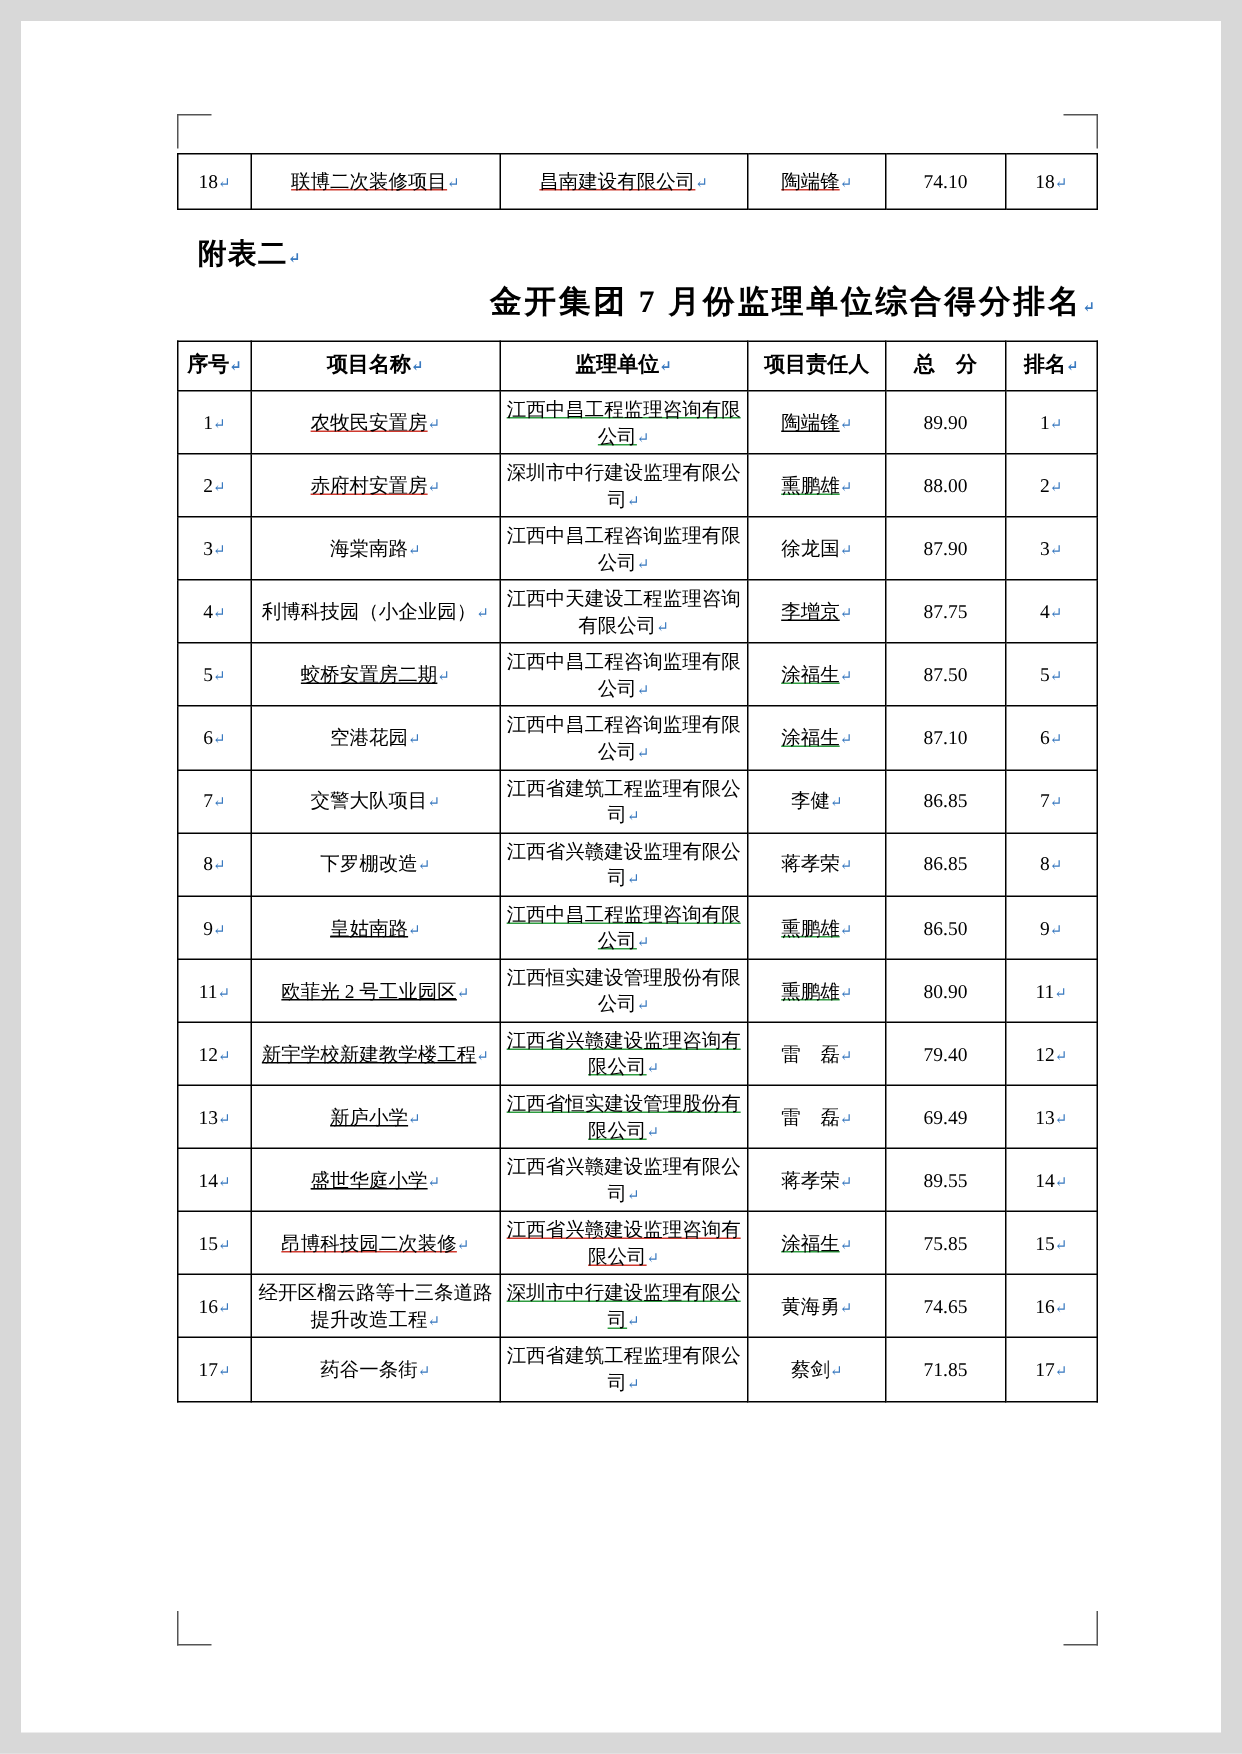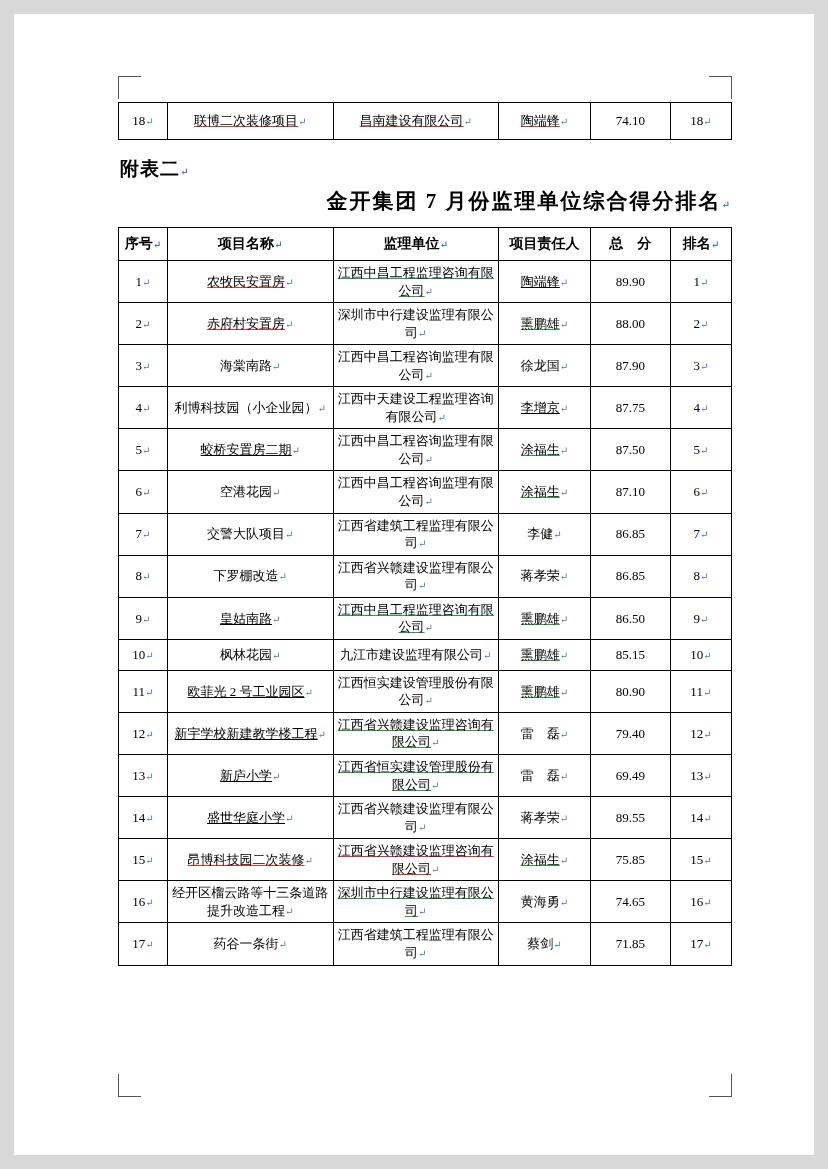--- a/index.html
+++ b/index.html
@@ -63,21 +63,21 @@
   .u { text-decoration: underline; }
   .u-red { text-decoration: underline; text-decoration-color: #d03a2f; text-align: right; }
   .u-green { text-decoration: underline; text-decoration-color: #2e9c40; }
   .pilcrow {
     color: #3a7ac0;
     font-size: 10px;
     vertical-align: baseline;
   }
   .attach {
     margin-top: 16px;
-    margin-left: 2px;
+    margin-left: 14px;
     font-size: 19px;
     font-weight: bold;
     letter-spacing: 1px;
     font-family: "Liberation Serif", "DejaVu Serif", serif;
   }
   .title {
     margin-top: 5px;
     margin-bottom: 12px;
     text-align: right;
     font-size: 21px;
@@ -219,28 +219,20 @@
           </tr>
           <tr>
             <td><span>9</span><span class="pilcrow">↵</span></td>
             <td><span class="u">皇姑南路</span><span class="pilcrow">↵</span></td>
             <td><span class="u-green">江西中昌工程监理咨询有限公司</span><span class="pilcrow">↵</span></td>
             <td><span class="u-green">熏鹏雄</span><span class="pilcrow">↵</span></td>
             <td><span class="score">86.50</span></td>
             <td><span>9</span><span class="pilcrow">↵</span></td>
           </tr>
           <tr>
-            <td><span>10</span><span class="pilcrow">↵</span></td>
-            <td><span>枫林花园</span><span class="pilcrow">↵</span></td>
-            <td><span>九江市建设监理有限公司</span><span class="pilcrow">↵</span></td>
-            <td><span class="u-green">熏鹏雄</span><span class="pilcrow">↵</span></td>
-            <td><span class="score">85.15</span></td>
-            <td><span>10</span><span class="pilcrow">↵</span></td>
-          </tr>
-          <tr>
             <td><span>11</span><span class="pilcrow">↵</span></td>
             <td><span class="u">欧菲光 2 号工业园区</span><span class="pilcrow">↵</span></td>
             <td><span>江西恒实建设管理股份有限公司</span><span class="pilcrow">↵</span></td>
             <td><span class="u-green">熏鹏雄</span><span class="pilcrow">↵</span></td>
             <td><span class="score">80.90</span></td>
             <td><span>11</span><span class="pilcrow">↵</span></td>
           </tr>
           <tr>
             <td><span>12</span><span class="pilcrow">↵</span></td>
             <td><span class="u">新宇学校新建教学楼工程</span><span class="pilcrow">↵</span></td>

